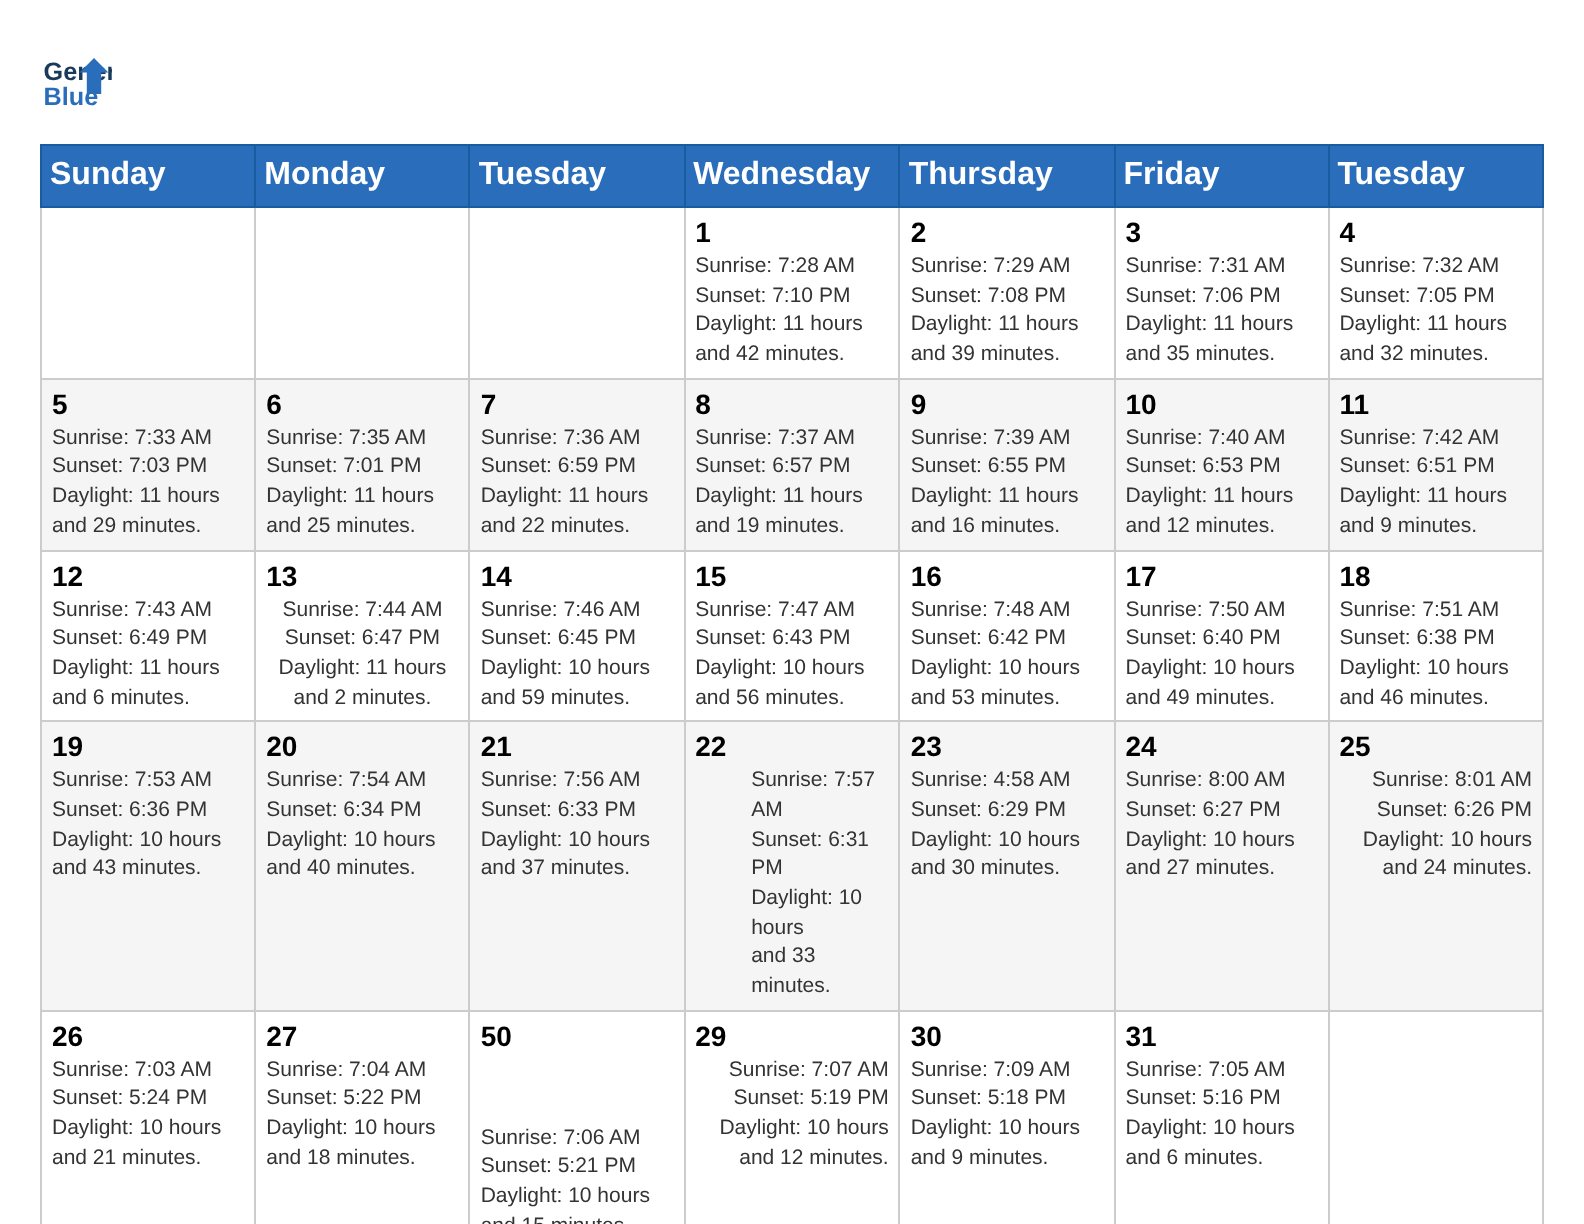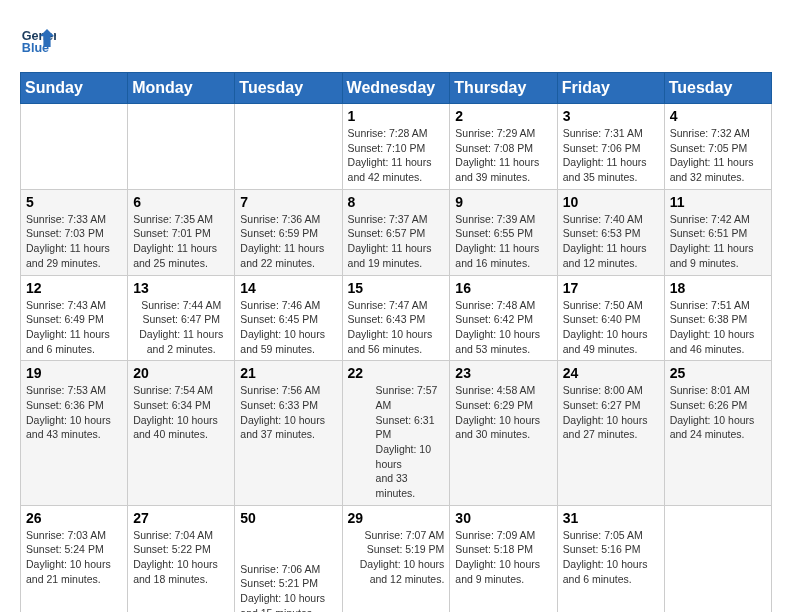--- a/index.html
+++ b/index.html
@@ -288,21 +288,21 @@
         </td>
         <td>
           <span class="day-num">24</span>
           <div class="day-info" style="white-space: pre-line;">Sunrise: 8:00 AM
 Sunset: 6:27 PM
 Daylight: 10 hours
 and 27 minutes.</div>
         </td>
         <td>
           <span class="day-num">25</span>
-          <div class="day-info" style="white-space: pre-line;">Sunrise: 8:01 AM
+          <div class="day-info" style="white-space: pre-line; text-align: right;">Sunrise: 8:01 AM
 Sunset: 6:26 PM
 Daylight: 10 hours
 and 24 minutes.</div>
         </td>
       </tr>
       <tr class="row-white">
         <td>
           <span class="day-num">26</span>
           <div class="day-info" style="white-space: pre-line;">Sunrise: 7:03 AM
 Sunset: 5:24 PM

